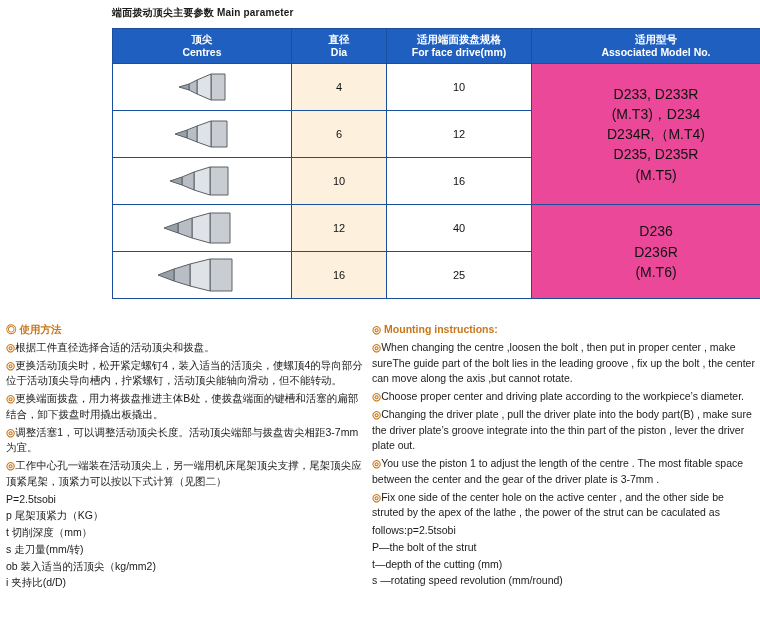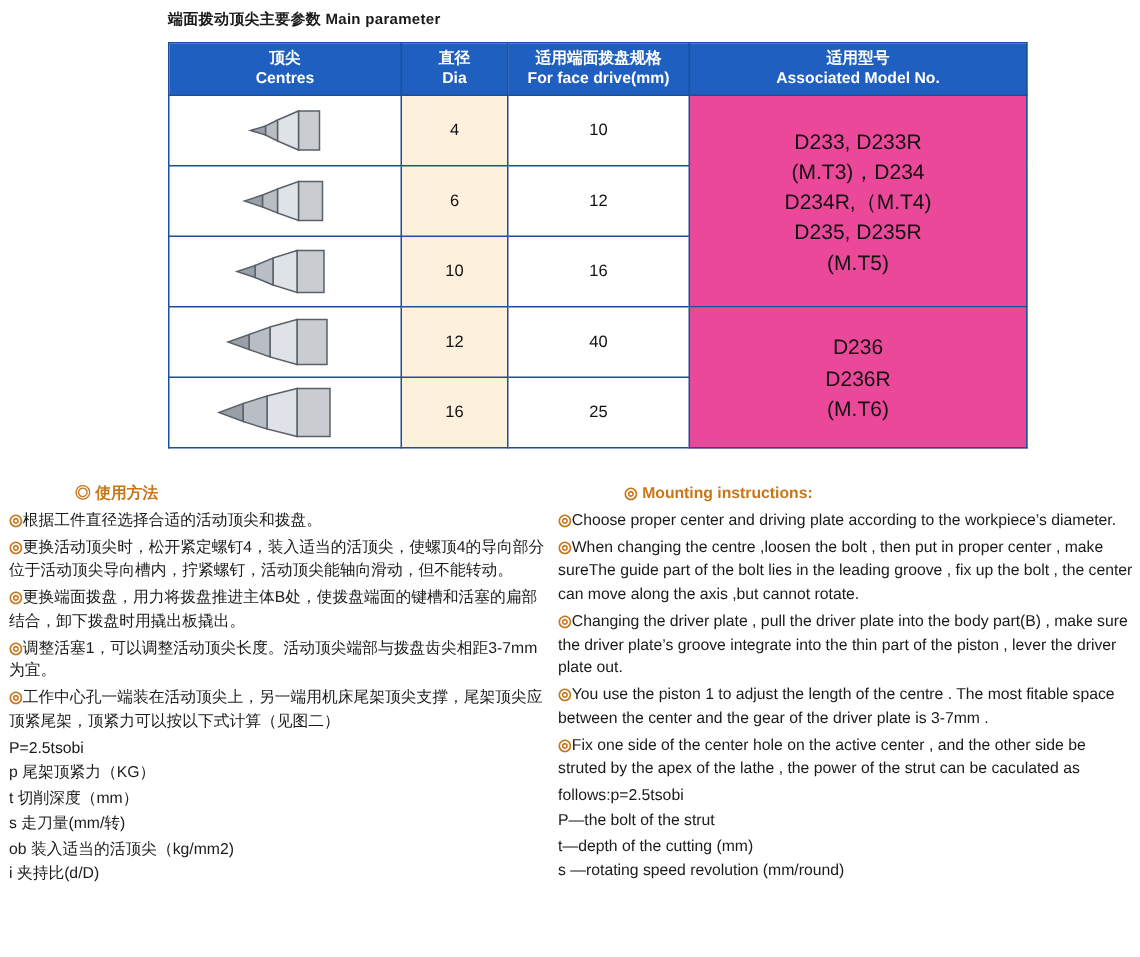--- a/index.html
+++ b/index.html
@@ -37,21 +37,21 @@
     padding: 0;
     text-align: center;
     vertical-align: middle;
   }
   table.param thead th {
     background: #1f5fbf;
     color: #ffffff;
     font-size: 10.5px;
     font-weight: bold;
     line-height: 1.25;
-    padding: 4px 4px;
+    padding: 4px 16px;
   }
   .c-centres { width: 146px; }
   .c-dia { width: 62px; }
   .c-face { width: 112px; }
   .c-model { width: 216px; }
 
   td.cell-centre {
     background: #ffffff;
     height: 46px;
   }
@@ -89,21 +89,20 @@
   }
   .notes.right {
     left: 372px;
     width: 384px;
   }
   .notes .nhead {
     color: #c8761a;
     font-weight: bold;
     margin-bottom: 2px;
     font-size: 10.5px;
-    margin-left: 44px;
   }
   .notes p {
     margin: 0 0 2px 0;
     text-align: left;
   }
   .notes .ring {
     color: #c8761a;
     font-weight: bold;
   }
   .notes .formula-list p {
@@ -230,22 +229,22 @@
     <p>ob 装入适当的活顶尖（kg/mm2)</p>
     <p>i 夹持比(d/D)</p>
   </div>
 </div>
 
 <div class="notes right">
   <p class="nhead">
     <span class="ring">◎</span>
     <span>Mounting instructions:</span>
   </p>
+  <p><span class="ring">◎</span><span>When changing the centre ,loosen the bolt , then put in proper center , make sureThe guide part of the bolt lies in the leading groove , fix up the bolt , the center can move along the axis ,but cannot rotate.</span></p>
   <p><span class="ring">◎</span><span>Choose proper center and driving plate according to the workpiece’s diameter.</span></p>
-  <p><span class="ring">◎</span><span>When changing the centre ,loosen the bolt , then put in proper center , make sureThe guide part of the bolt lies in the leading groove , fix up the bolt , the center can move along the axis ,but cannot rotate.</span></p>
   <p><span class="ring">◎</span><span>Changing the driver plate , pull the driver plate into the body part(B) , make sure the driver plate’s groove integrate into the thin part of the piston , lever the driver plate out.</span></p>
   <p><span class="ring">◎</span><span>You use the piston 1 to adjust the length of the centre . The most fitable space between the center and the gear of the driver plate is 3-7mm .</span></p>
   <p><span class="ring">◎</span><span>Fix one side of the center hole on the active center , and the other side be struted by the apex of the lathe , the power of the strut can be caculated as</span></p>
   <div class="formula-list">
     <p>follows:p=2.5tsobi</p>
     <p>P—the bolt of the strut</p>
     <p>t—depth of the cutting (mm)</p>
     <p>s —rotating speed revolution (mm/round)</p>
   </div>
 </div>

